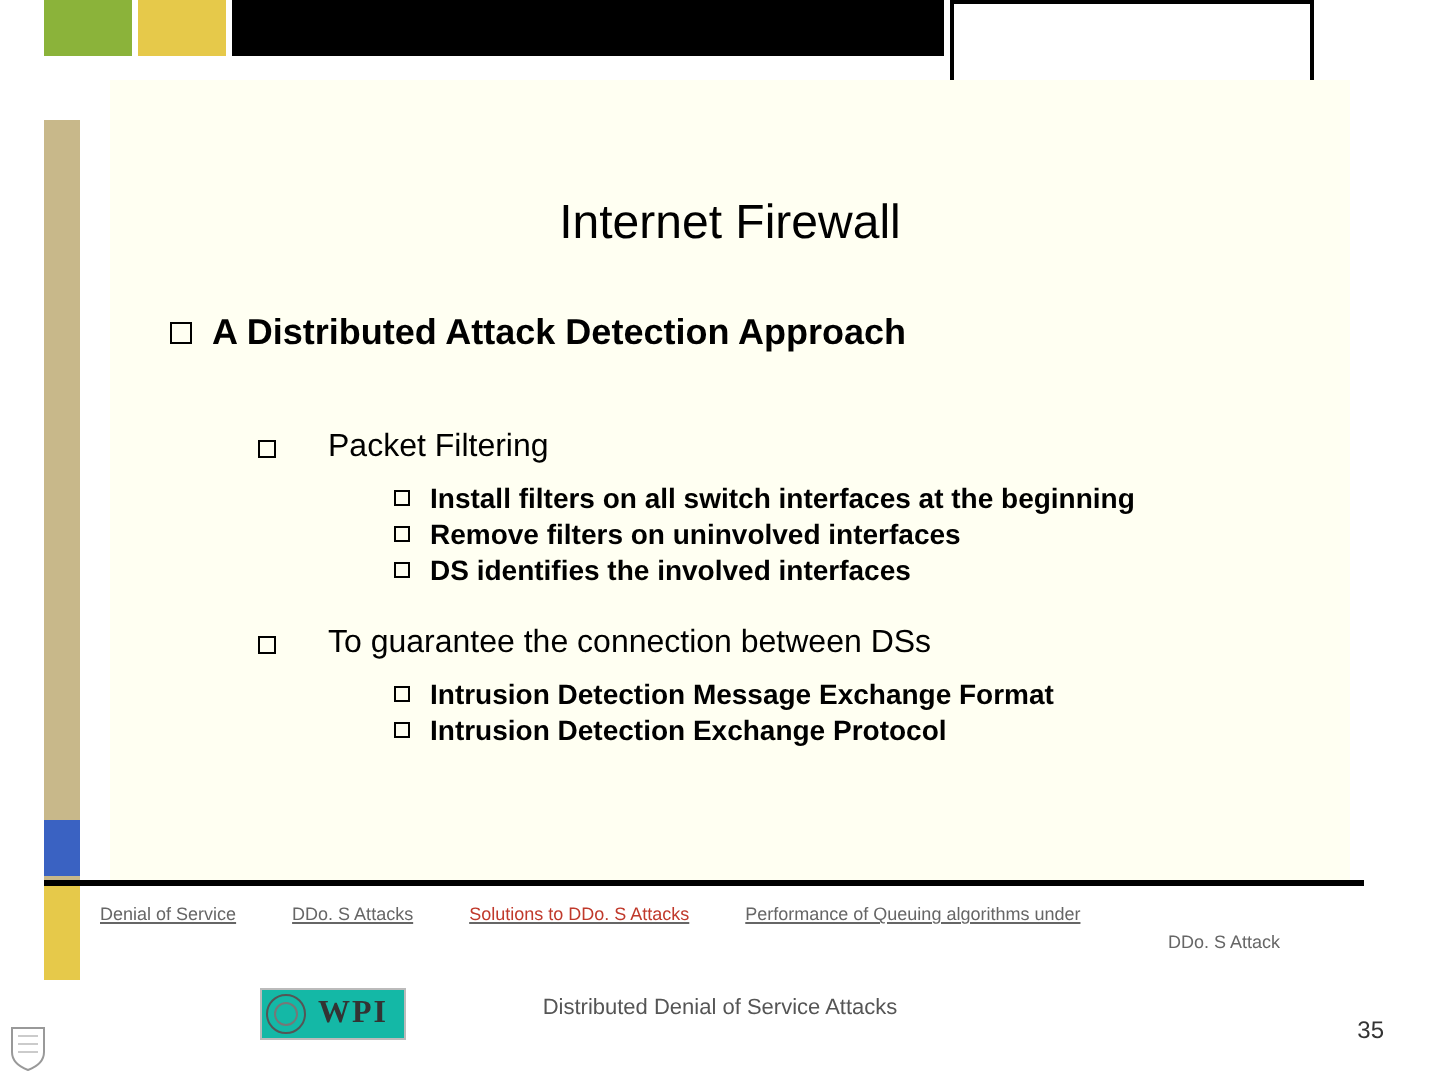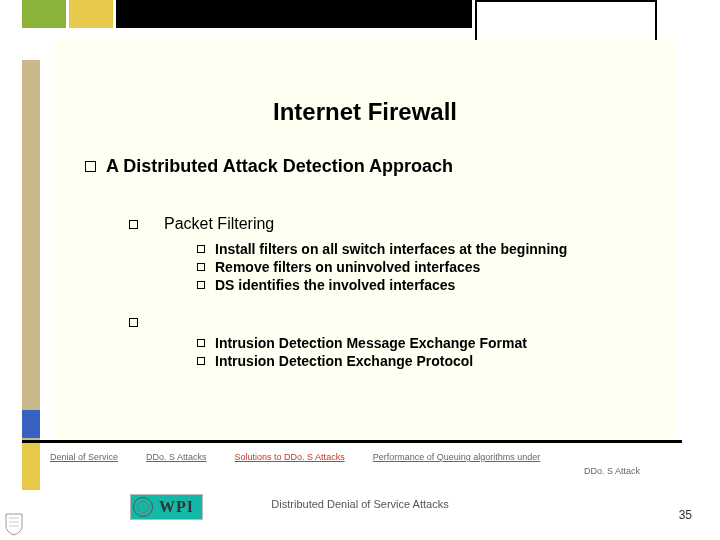--- a/index.html
+++ b/index.html
@@ -30,21 +30,21 @@
   .content {
     position: absolute;
     left: 55px; top: 40px;
     width: 620px; height: 400px;
     background: #fffff2;
     padding: 10px 30px 10px 30px;
   }
   .title {
     font-family: "Comic Sans MS", "Comic Sans", cursive, sans-serif;
     font-size: 24px;
-    font-weight: bold;
+    font-weight: normal;
     text-align: center;
     margin: 48px 0 30px 0;
   }
   .lvl1 { font-size: 18px; font-weight: bold; margin-bottom: 38px; display: flex; }
   .lvl2 { font-size: 16px; font-weight: normal; margin-left: 44px; margin-bottom: 8px; display: flex; gap: 16px; }
   .lvl3 { font-size: 14px; font-weight: bold; margin-left: 88px; margin-bottom: 2px; display: flex; padding-left: 24px; }
   .bullet-sq {
     display: inline-block;
     width: 11px; height: 11px;
     border: 1.5px solid #000;
@@ -158,20 +158,21 @@
     </div>
     <div class="lvl3">
       <span class="bullet-sq"></span>
       <span>DS identifies the involved interfaces</span>
     </div>
 
     <div class="gap"></div>
 
     <div class="lvl2">
       <span class="bullet-sq"></span>
+      <span>To guarantee the connection between DSs</span>
     </div>
     <div class="lvl3">
       <span class="bullet-sq"></span>
       <span>Intrusion Detection Message Exchange Format</span>
     </div>
     <div class="lvl3">
       <span class="bullet-sq"></span>
       <span>Intrusion Detection Exchange Protocol</span>
     </div>
   </div>

